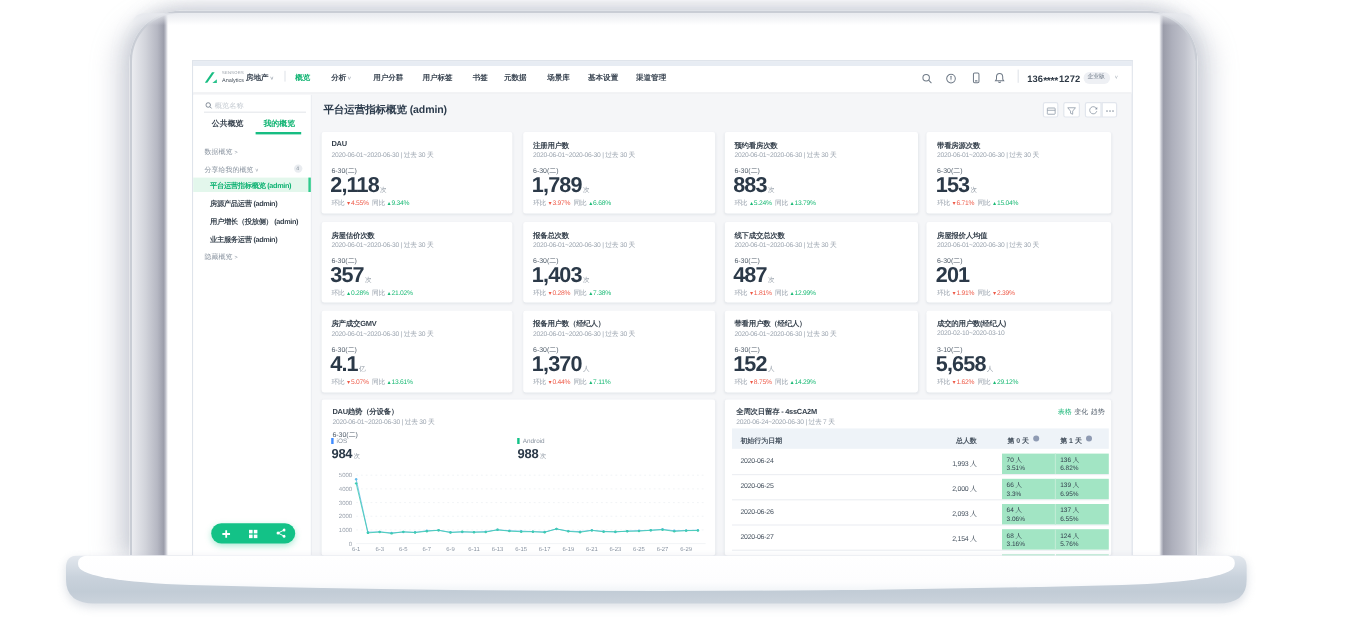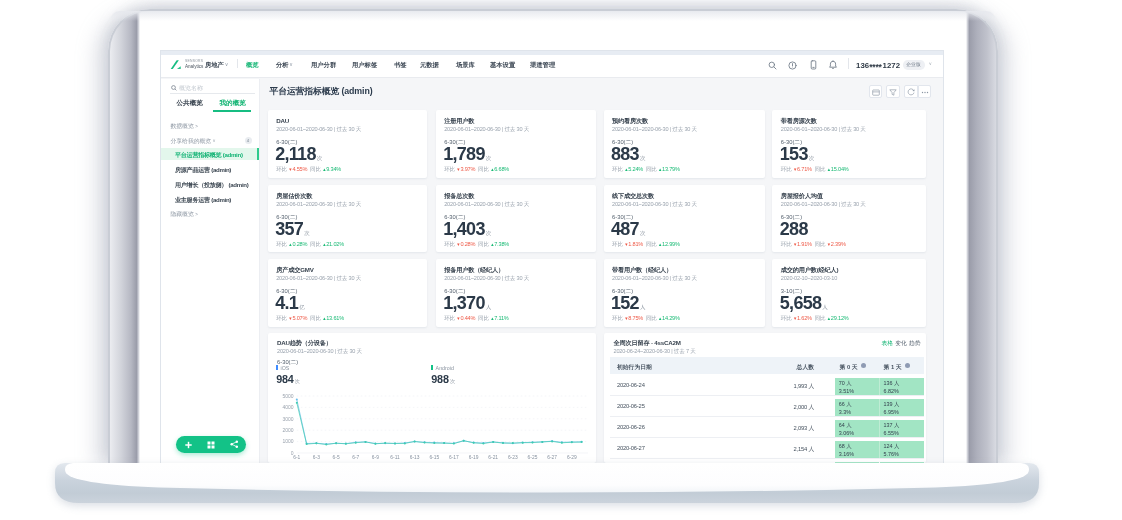--- a/index.html
+++ b/index.html
@@ -179,21 +179,21 @@
 <div class="ct">线下成交总次数</div>
     <div class="cs">2020-06-01~2020-06-30 | 过去 30 天</div>
     <div class="cd">6-30(二)</div>
 <div class="cb">487<span>次</span></div>
 <div class="cp">环比 <span class="dn"><span class="ar">▼</span>1.81%</span>&nbsp; 同比 <span class="up"><span class="ar">▲</span>12.99%</span></div>
   </div>
 <div class="card" style="left:772.3px;top:184.5px;width:153.7px;height:67.5px">
 <div class="ct">房屋报价人均值</div>
     <div class="cs">2020-06-01~2020-06-30 | 过去 30 天</div>
     <div class="cd">6-30(二)</div>
-<div class="cb">288</div>
+<div class="cb">201</div>
 <div class="cp">环比 <span class="dn"><span class="ar">▼</span>1.91%</span>&nbsp; 同比 <span class="dn"><span class="ar">▼</span>2.39%</span></div>
   </div>
 <div class="card" style="left:267.7px;top:259.0px;width:159.5px;height:67.5px">
 <div class="ct">房产成交GMV</div>
     <div class="cs">2020-06-01~2020-06-30 | 过去 30 天</div>
     <div class="cd">6-30(二)</div>
 <div class="cb">4.1<span>亿</span></div>
 <div class="cp">环比 <span class="dn"><span class="ar">▼</span>5.07%</span>&nbsp; 同比 <span class="up"><span class="ar">▲</span>13.61%</span></div>
   </div>
 <div class="card" style="left:435.7px;top:259.0px;width:160.3px;height:67.5px">

